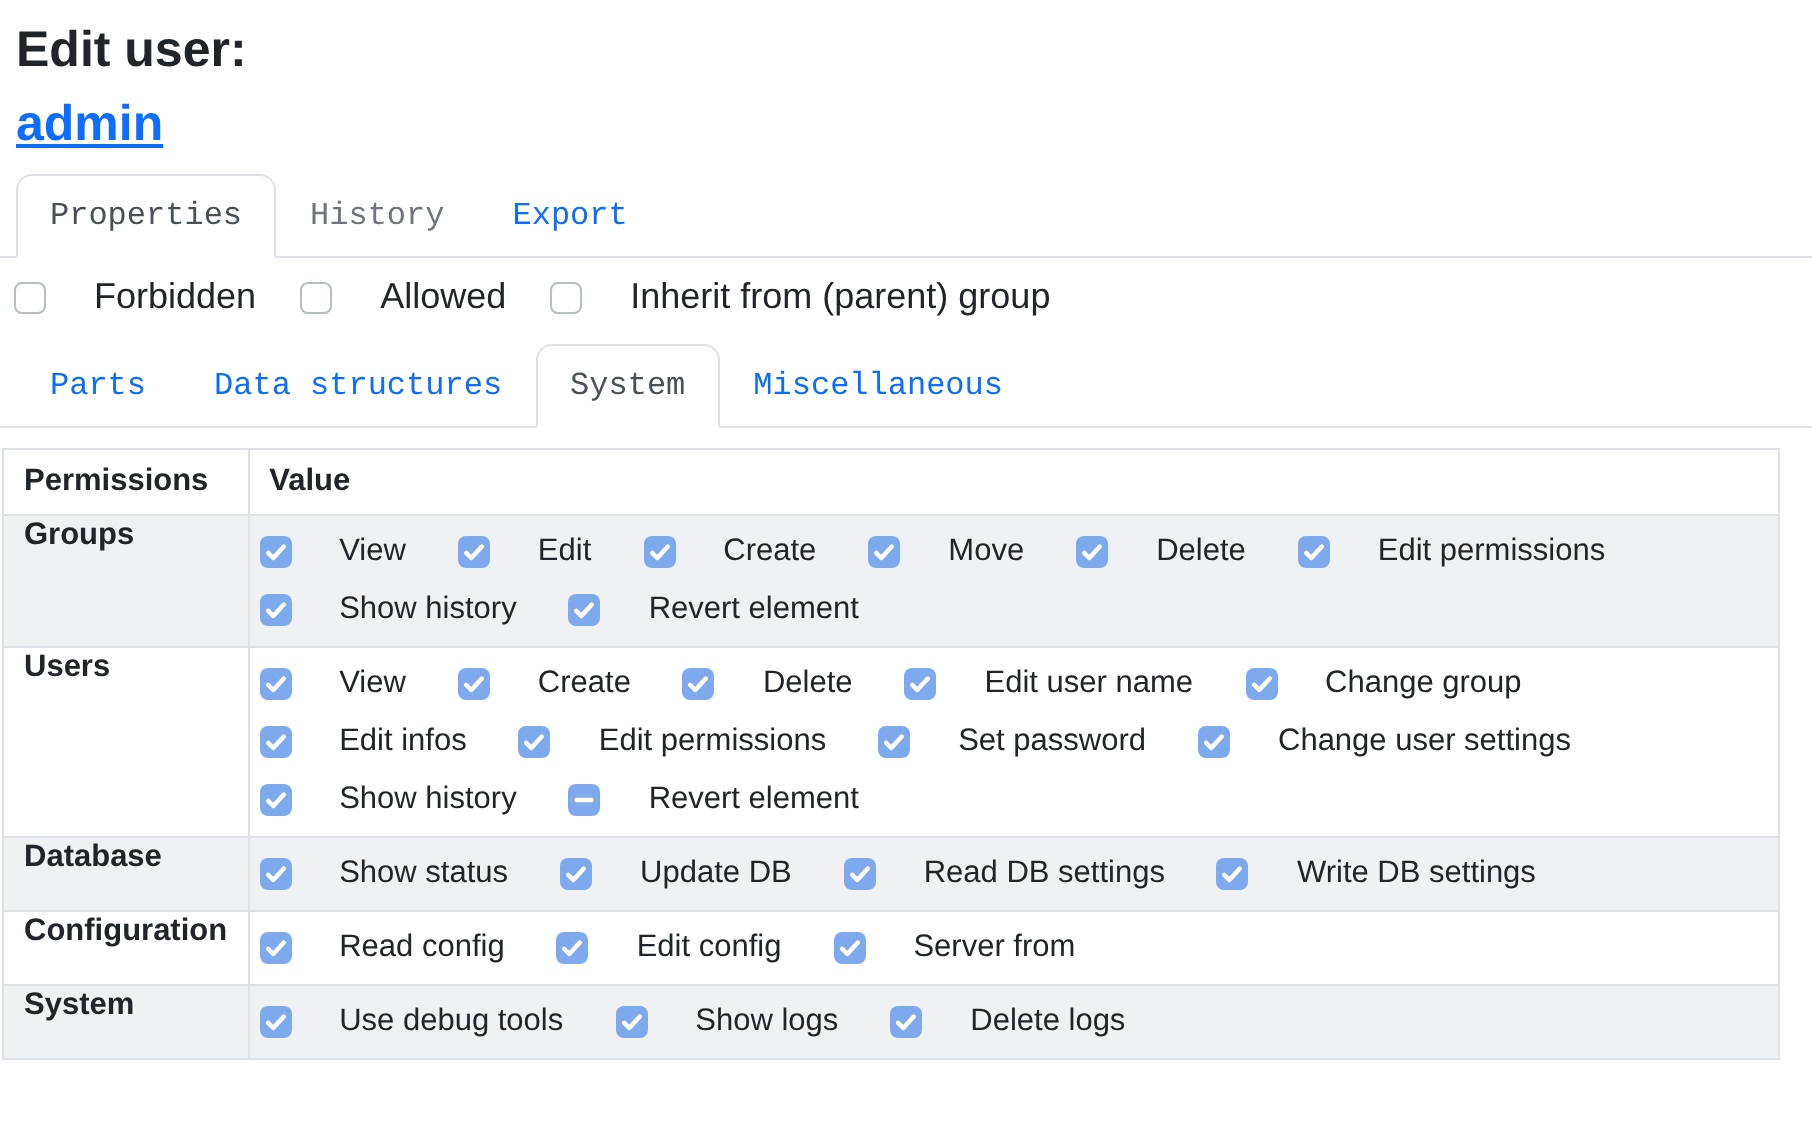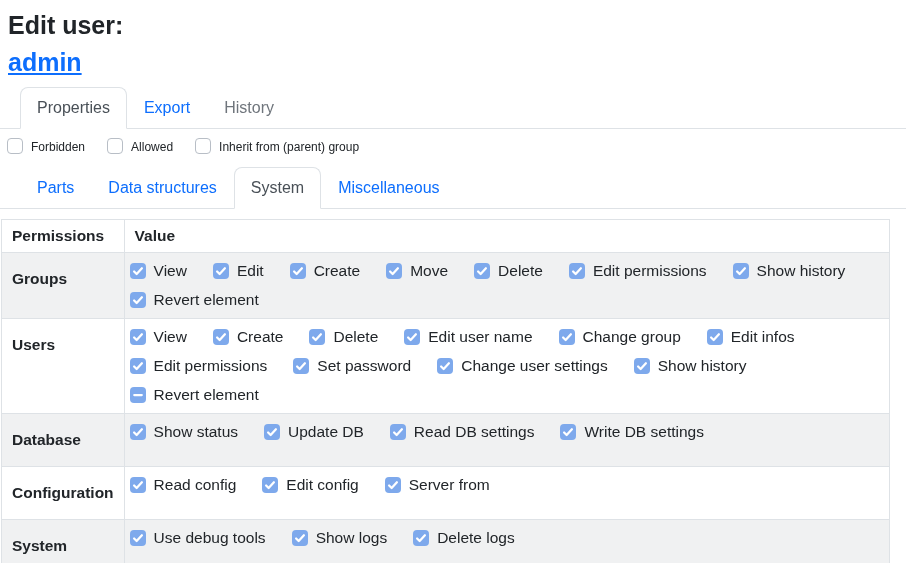--- a/index.html
+++ b/index.html
@@ -19,21 +19,21 @@
   }
   .title{
     margin:10px 8px 8px 8px;font-size:25px;font-weight:700;
     display:flex;gap:7px;align-items:baseline;line-height:1.2;flex-direction:column;
   }
   .title a{color:var(--accent);text-decoration:underline;cursor:pointer;}
 
   
   .nav-tabs{
     display:flex;align-items:flex-end;border-bottom:1px solid var(--border);
-    padding-left:20px;margin-top:10px;
+    padding-left:8px;margin-top:10px;font-family:Liberation Mono, monospace;
   }
   .nav-tabs .tab{
     padding:9px 16px;font-size:16px;line-height:22px;color:var(--accent);
     text-decoration:none;cursor:pointer;border:1px solid transparent;
     border-radius:8px 8px 0 0;margin-bottom:-1px;background:transparent;
   }
   .nav-tabs .tab.active{
     color:var(--active-tab-text);background:#fff;
     border-color:var(--border) var(--border) #fff var(--border);
   }
@@ -44,61 +44,61 @@
   .nav-pills .pill{
     padding:9px 16px;font-size:16px;line-height:20px;border-radius:6px;
     color:var(--accent);text-decoration:none;cursor:pointer;
   }
   .nav-pills .pill.active{background:var(--accent);color:#fff;}
 
   
   .legend{margin:9px 0 0 7px;}
   .legend-heading{font-size:15.5px;font-weight:700;line-height:19px;}
   .legend-options{display:flex;column-gap:22px;margin-top:7px;align-items:center;}
-  .legend-option{display:inline-flex;align-items:flex-end;gap:8px;font-size:12px;cursor:pointer;}
+  .legend-option{display:inline-flex;align-items:center;gap:24px;font-size:18px;cursor:pointer;}
 
   .tabs-2{margin-top:13px;}
 
   
   .cb{
     width:16px;height:16px;border-radius:4px;flex:none;
     background:var(--checkbox-checked);
     display:inline-flex;align-items:center;justify-content:center;cursor:pointer;
   }
   .cb.unchecked{background:#fff;border:1px solid #b8bec6;}
   .cb svg{display:block;}
 
   
   .perm-table{
     margin:10px 0 0 1px;width:889px;border-collapse:collapse;
     font-size:15.5px;
   }
   .perm-table th,.perm-table td{border:1px solid var(--border);text-align:left;vertical-align:top;}
   .perm-table th{font-weight:700;padding:6px 10px;line-height:20px;background:#fff;}
   .perm-table th.col-cat{width:121px;}
-  .perm-table td.cat{font-weight:700;padding:16px 10px;line-height:20px;}
+  .perm-table td.cat{font-weight:700;padding:0 10px;line-height:20px;}
   .perm-table td.val{padding:8px 8px 8px 5px;}
   .perm-table tbody tr:nth-child(odd){background:var(--row-stripe);}
   .items{display:flex;flex-wrap:wrap;column-gap:26px;row-gap:9px;}
-  .perm-item{display:inline-flex;align-items:center;gap:8px;line-height:20px;cursor:pointer;}
+  .perm-item{display:inline-flex;align-items:center;gap:24px;line-height:20px;cursor:pointer;}
 </style>
 </head>
 <body>
 
 <div class="page">
 
   <h1 class="title">
     <span>Edit user:</span>
     <a>admin</a>
   </h1>
 
   <nav class="nav-tabs" id="main-tabs">
       <a class="tab active">Properties</a>
+      <a class="tab muted">History</a>
       <a class="tab link">Export</a>
-      <a class="tab muted">History</a>
     </nav>
 
 
   <section class="legend">
     <div class="legend-options" id="legend-options">
         <label class="legend-option">
           <span class="cb unchecked"></span>
           <span>Forbidden</span>
         </label>
         <label class="legend-option">

